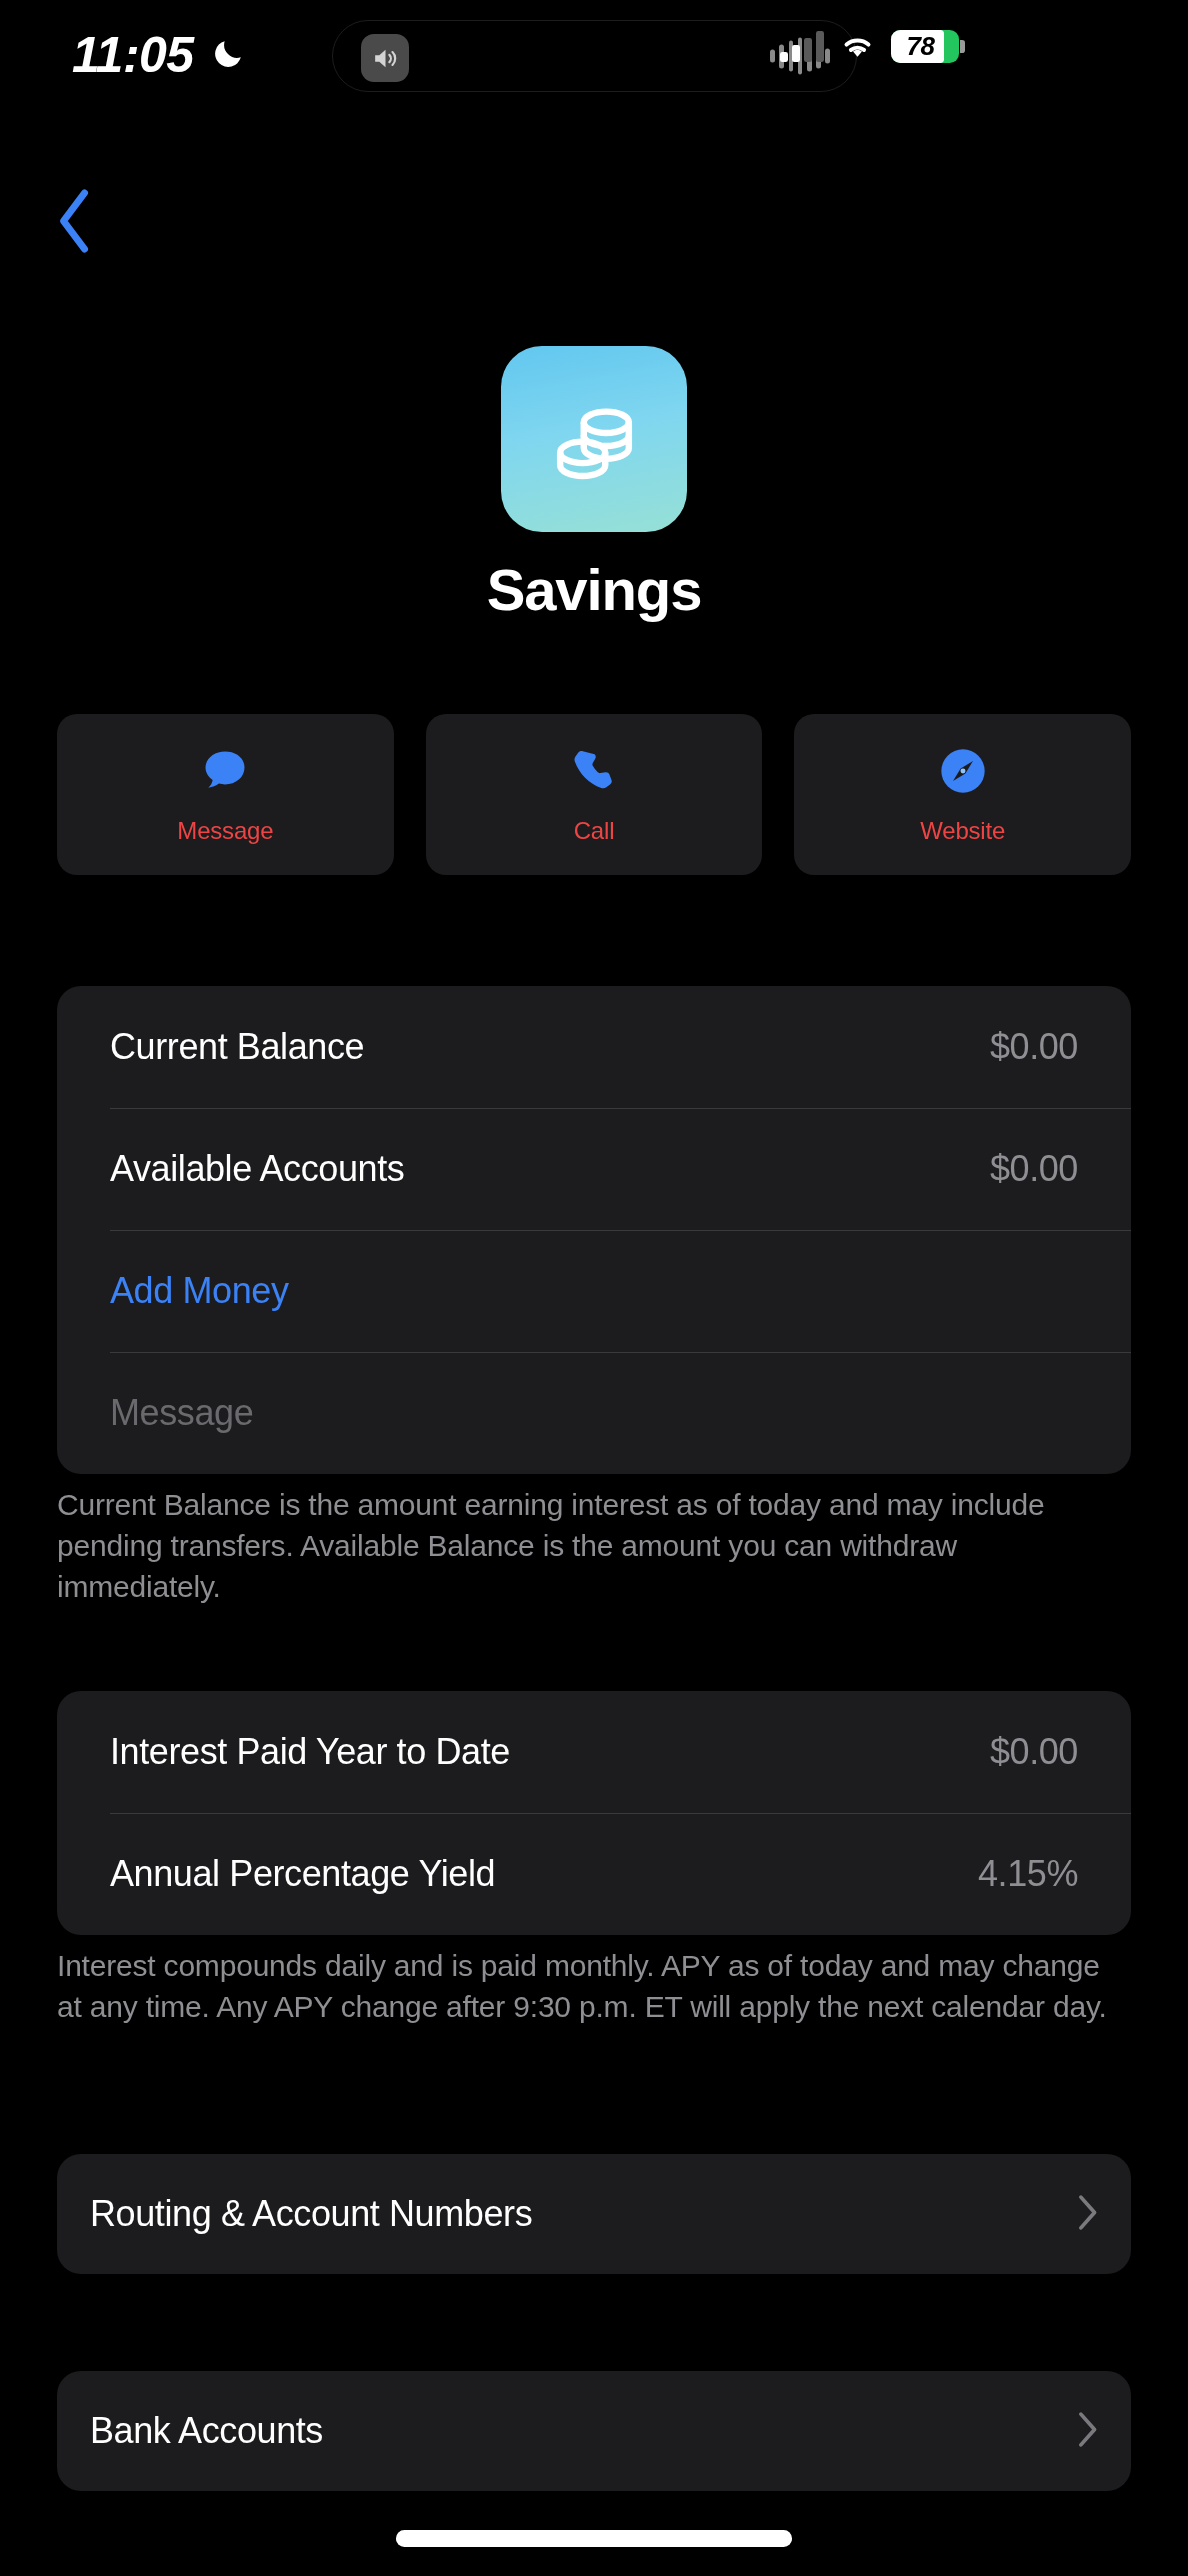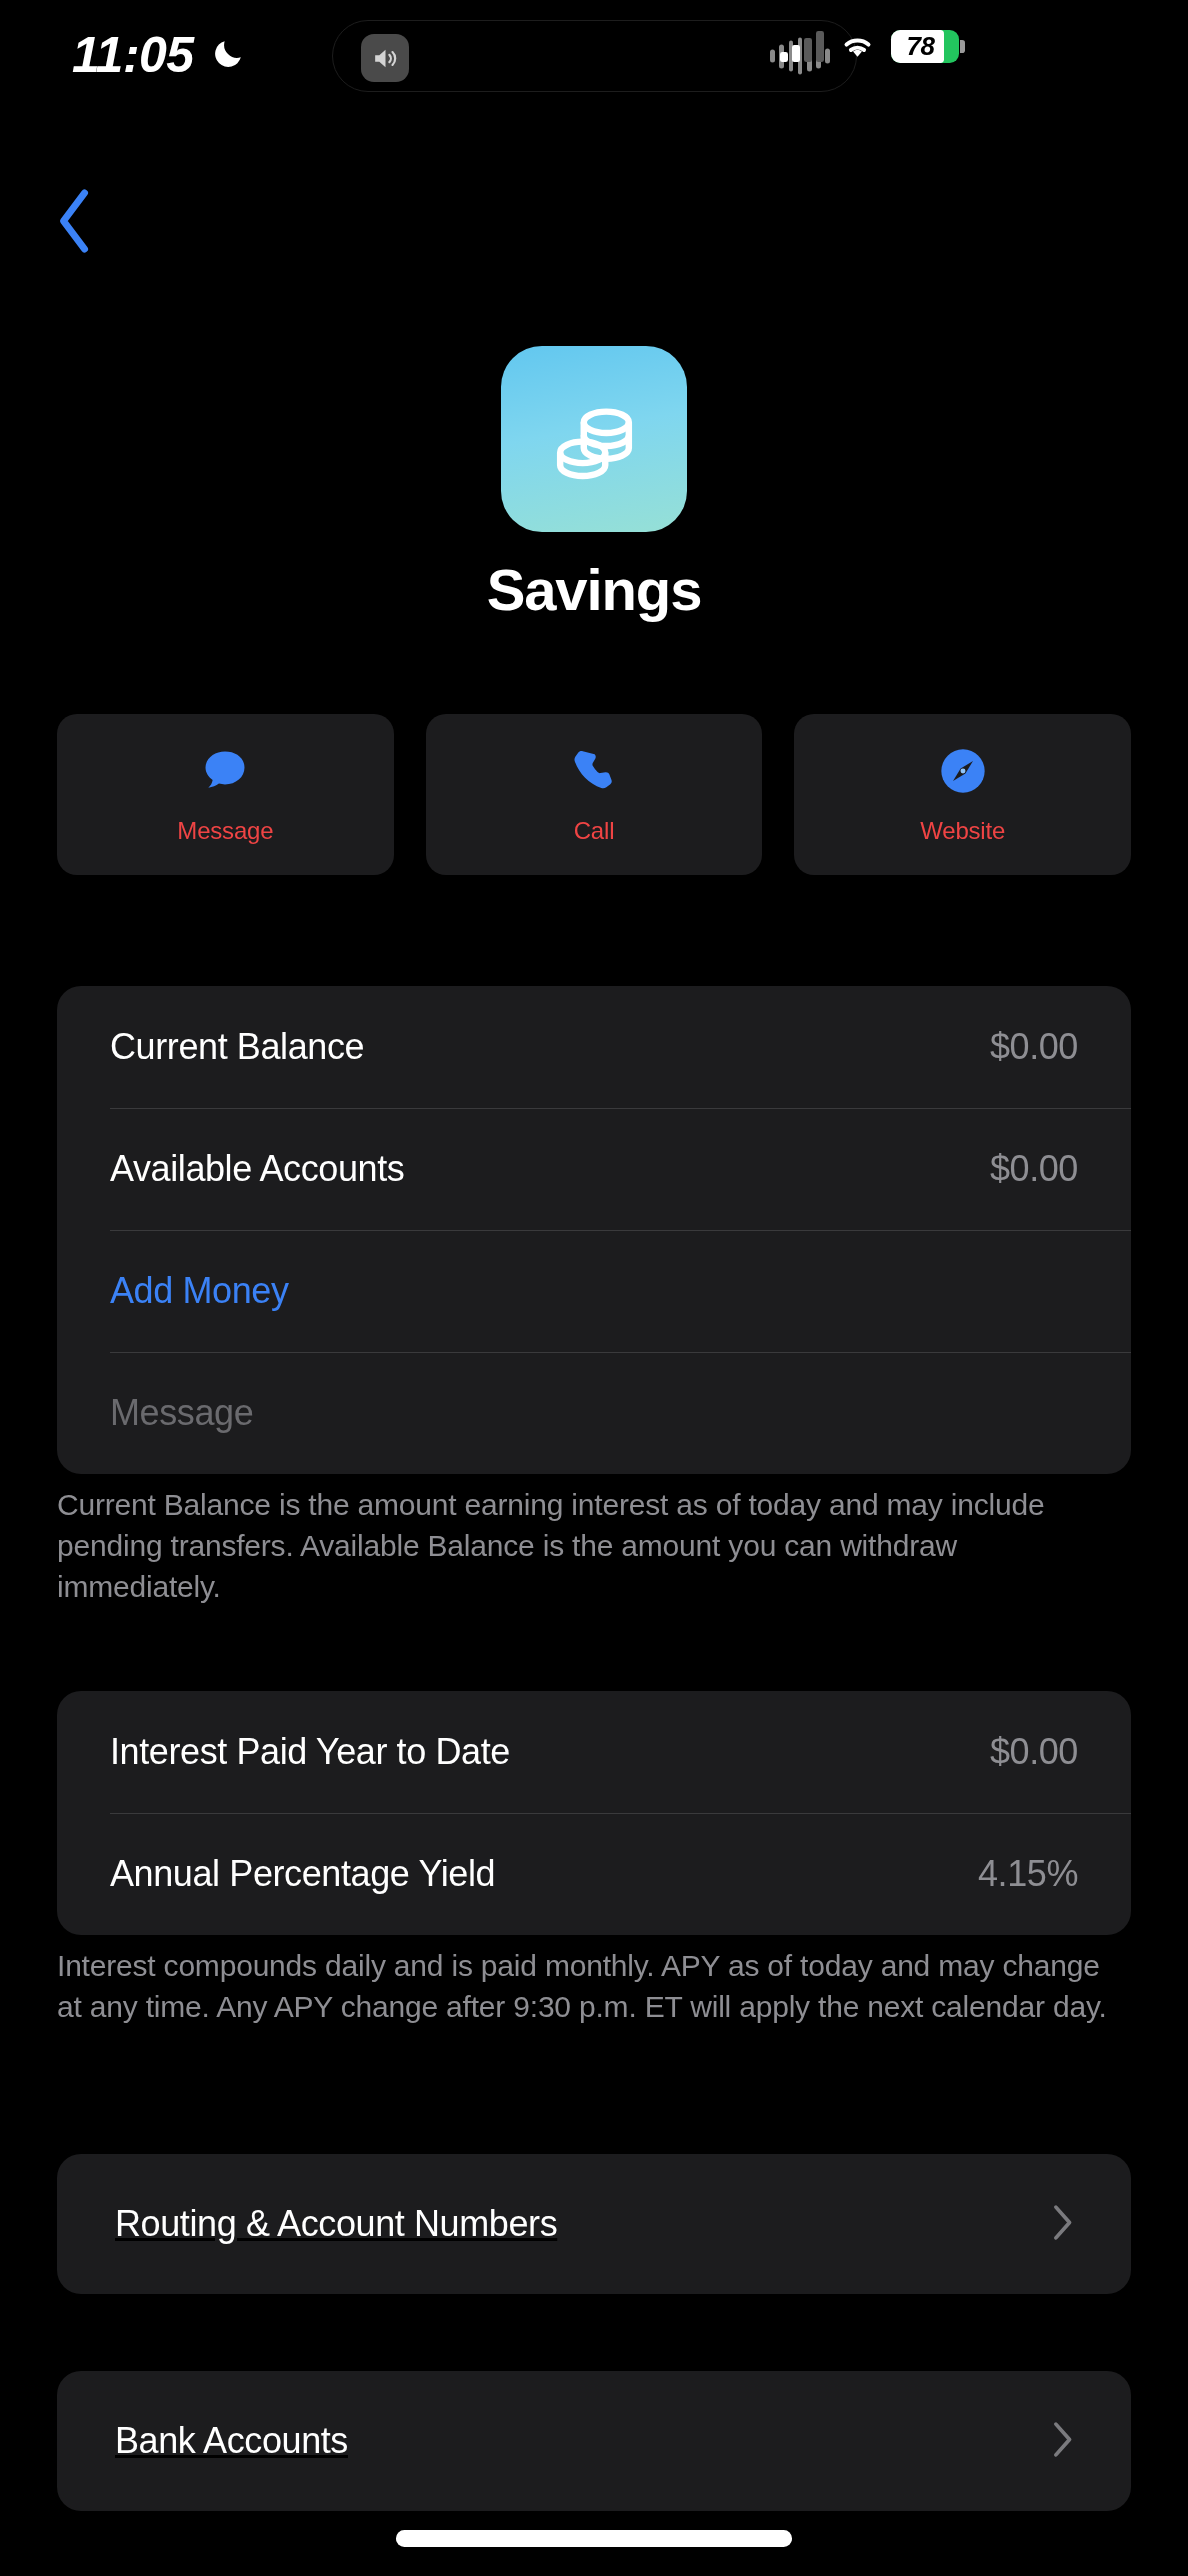--- a/index.html
+++ b/index.html
@@ -106,22 +106,22 @@
   .row .v { font-size:36px; color:#8e8e93; letter-spacing:-0.4px; }
   .row .k.link { color:#3b82f6; }
   .row .k.disabled { color:#6a6a6e; }
 
   .note {
     position:absolute; left:57px; width:1061px;
     font-size:30px; line-height:1.36; color:#8e8e93; letter-spacing:-0.2px;
   }
 
   .navrow {
-    height:140px; display:flex; align-items:center;
-    justify-content:space-between; padding:0 58px;text-decoration:underline;
+    height:120px; display:flex; align-items:center;
+    justify-content:space-between; padding:0 33px;
   }
   .navrow .k { font-size:36px; color:#fff; letter-spacing:-0.4px; }
 
   
   .home-ind {
     position:absolute; left:50%; transform:translateX(-50%);
     bottom:29.5px; width:396px; height:16.6px; border-radius:8.3px; background:#fff;
   }
 </style>
 </head>

